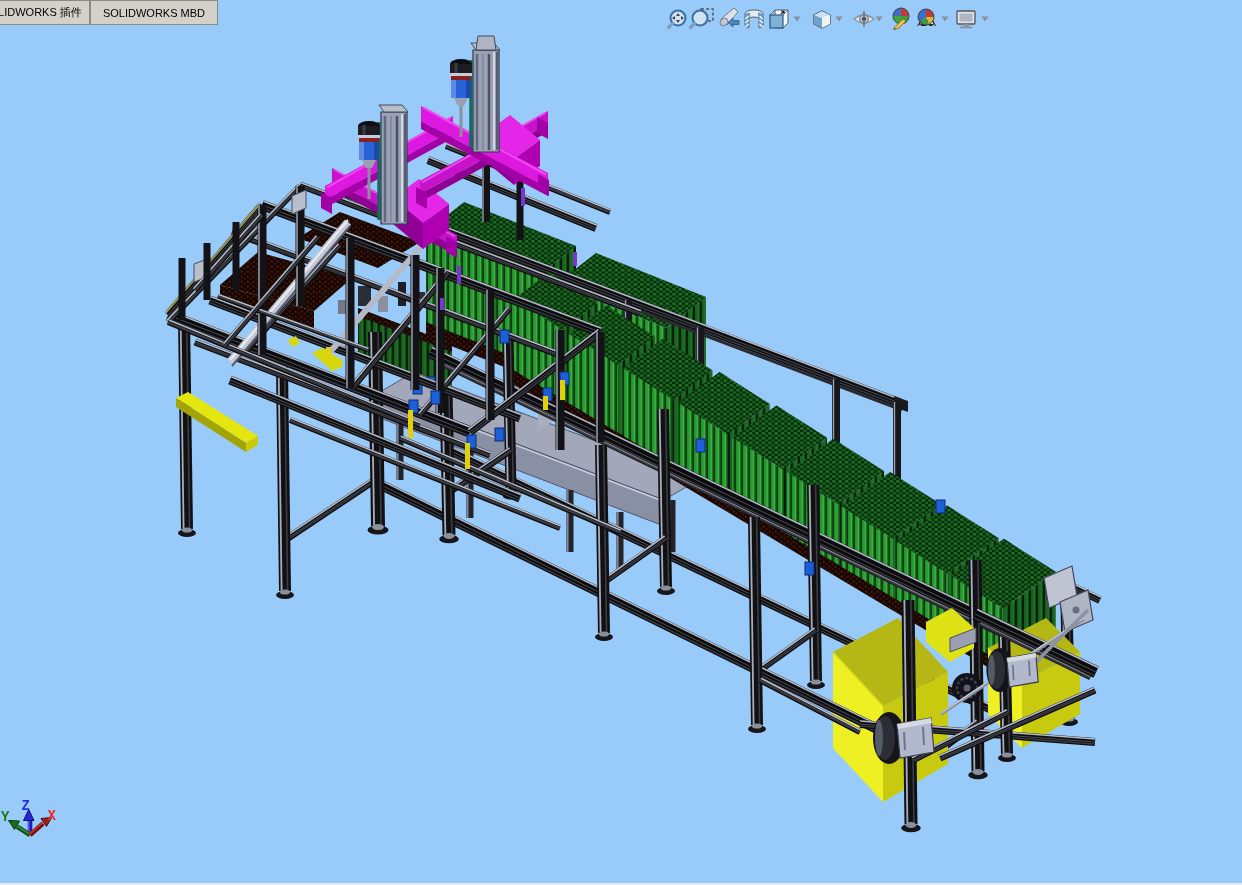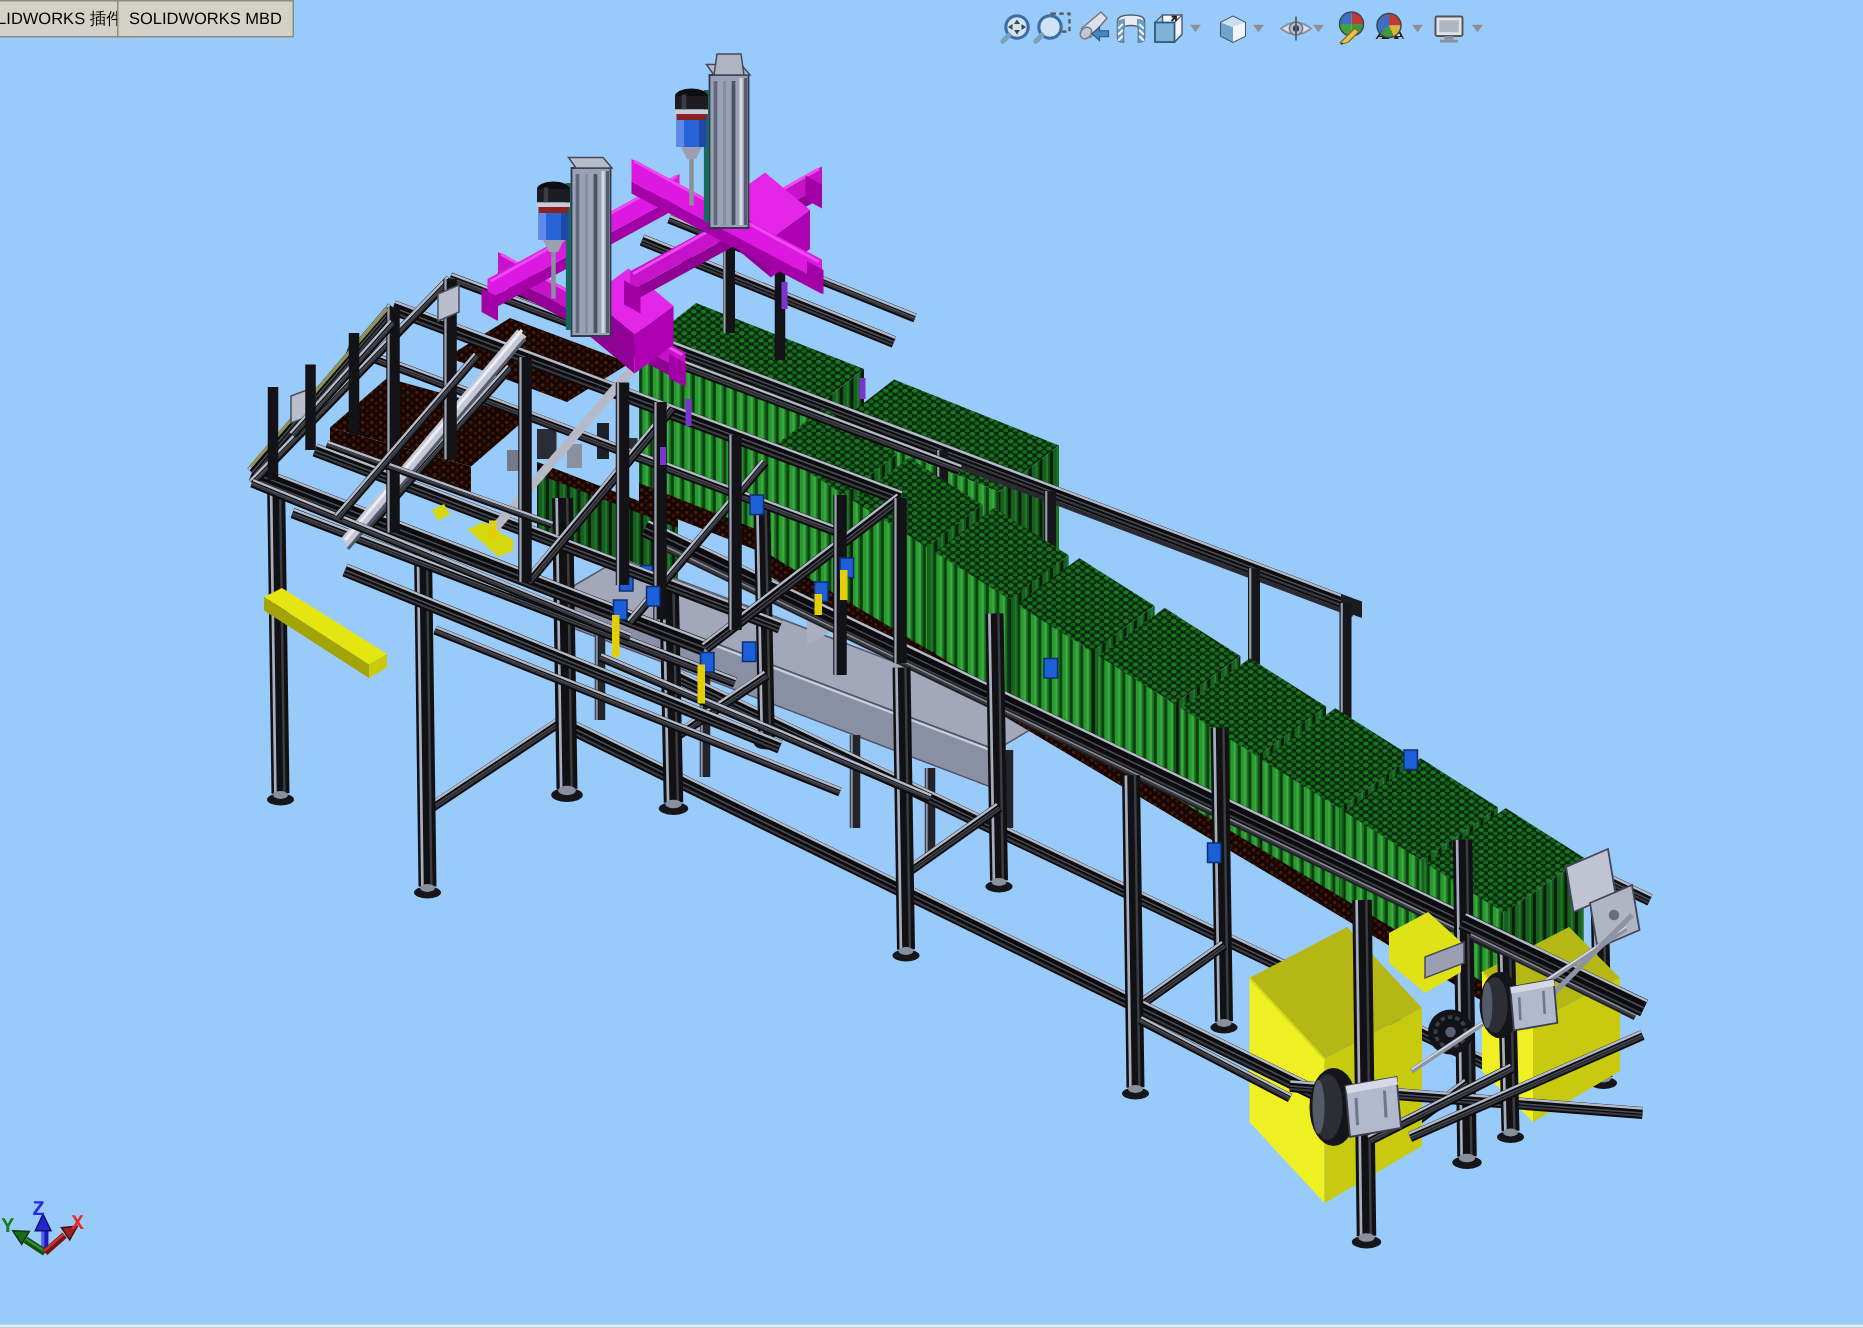--- a/index.html
+++ b/index.html
@@ -482,21 +482,21 @@
 <line x1="456" y1="63" x2="456" y2="73" stroke="#3c3c46" stroke-width="3"></line>
 <rect x="450" y="73" width="22" height="3" fill="#c7ccd8"></rect>
 <rect x="451" y="76" width="20" height="4" fill="#8a2020"></rect>
 <rect x="451" y="80" width="20" height="18" fill="#2a62d8"></rect>
 <rect x="451" y="80" width="5" height="18" fill="#5d8ae8"></rect>
 <rect x="466" y="80" width="5" height="18" fill="#1d49a8"></rect>
 <polygon points="454,98 468,98 464,106 458,106" fill="#9aa0b0"></polygon>
 <line x1="461.0" y1="106.0" x2="461.0" y2="137.0" stroke="#8a8f9c" stroke-width="3" stroke-linecap="butt"></line>
 </svg>
 <div class="tab" style="left:-26px;width:116px;">SOLIDWORKS 插件</div>
-<div class="tab" style="left:78px;width:118px;">SOLIDWORKS MBD</div>
+<div class="tab" style="left:90px;width:128px;">SOLIDWORKS MBD</div>
 <div style="position:absolute;left:0;bottom:0;width:1242px;height:2px;background:#e9e9e9;"></div>
 <svg style="position:absolute;left:0;top:0" width="1000" height="40" viewBox="0 0 1000 40">
       <g transform="translate(678,19)">
         <circle cx="0" cy="-1" r="7.5" fill="#cfe3f5" stroke="#3a6ea5" stroke-width="2"></circle>
         <line x1="-5.4" y1="4.4" x2="-9.5" y2="8.5" stroke="#7aa0c4" stroke-width="3.4" stroke-linecap="round"></line>
         <path d="M0,-6 L2,-3 L-2,-3 Z M0,4 L2,1 L-2,1 Z M-6,-1 L-3,1 L-3,-3 Z M6,-1 L3,1 L3,-3 Z" fill="#444"></path>
       </g>
       <g transform="translate(702,19)">
         <rect x="-1" y="-10" width="12" height="12" fill="none" stroke="#555" stroke-width="1.5" stroke-dasharray="3,2.2"></rect>
         <circle cx="-2" cy="-1" r="7.5" fill="#cfe3f5" stroke="#3a6ea5" stroke-width="2"></circle>

